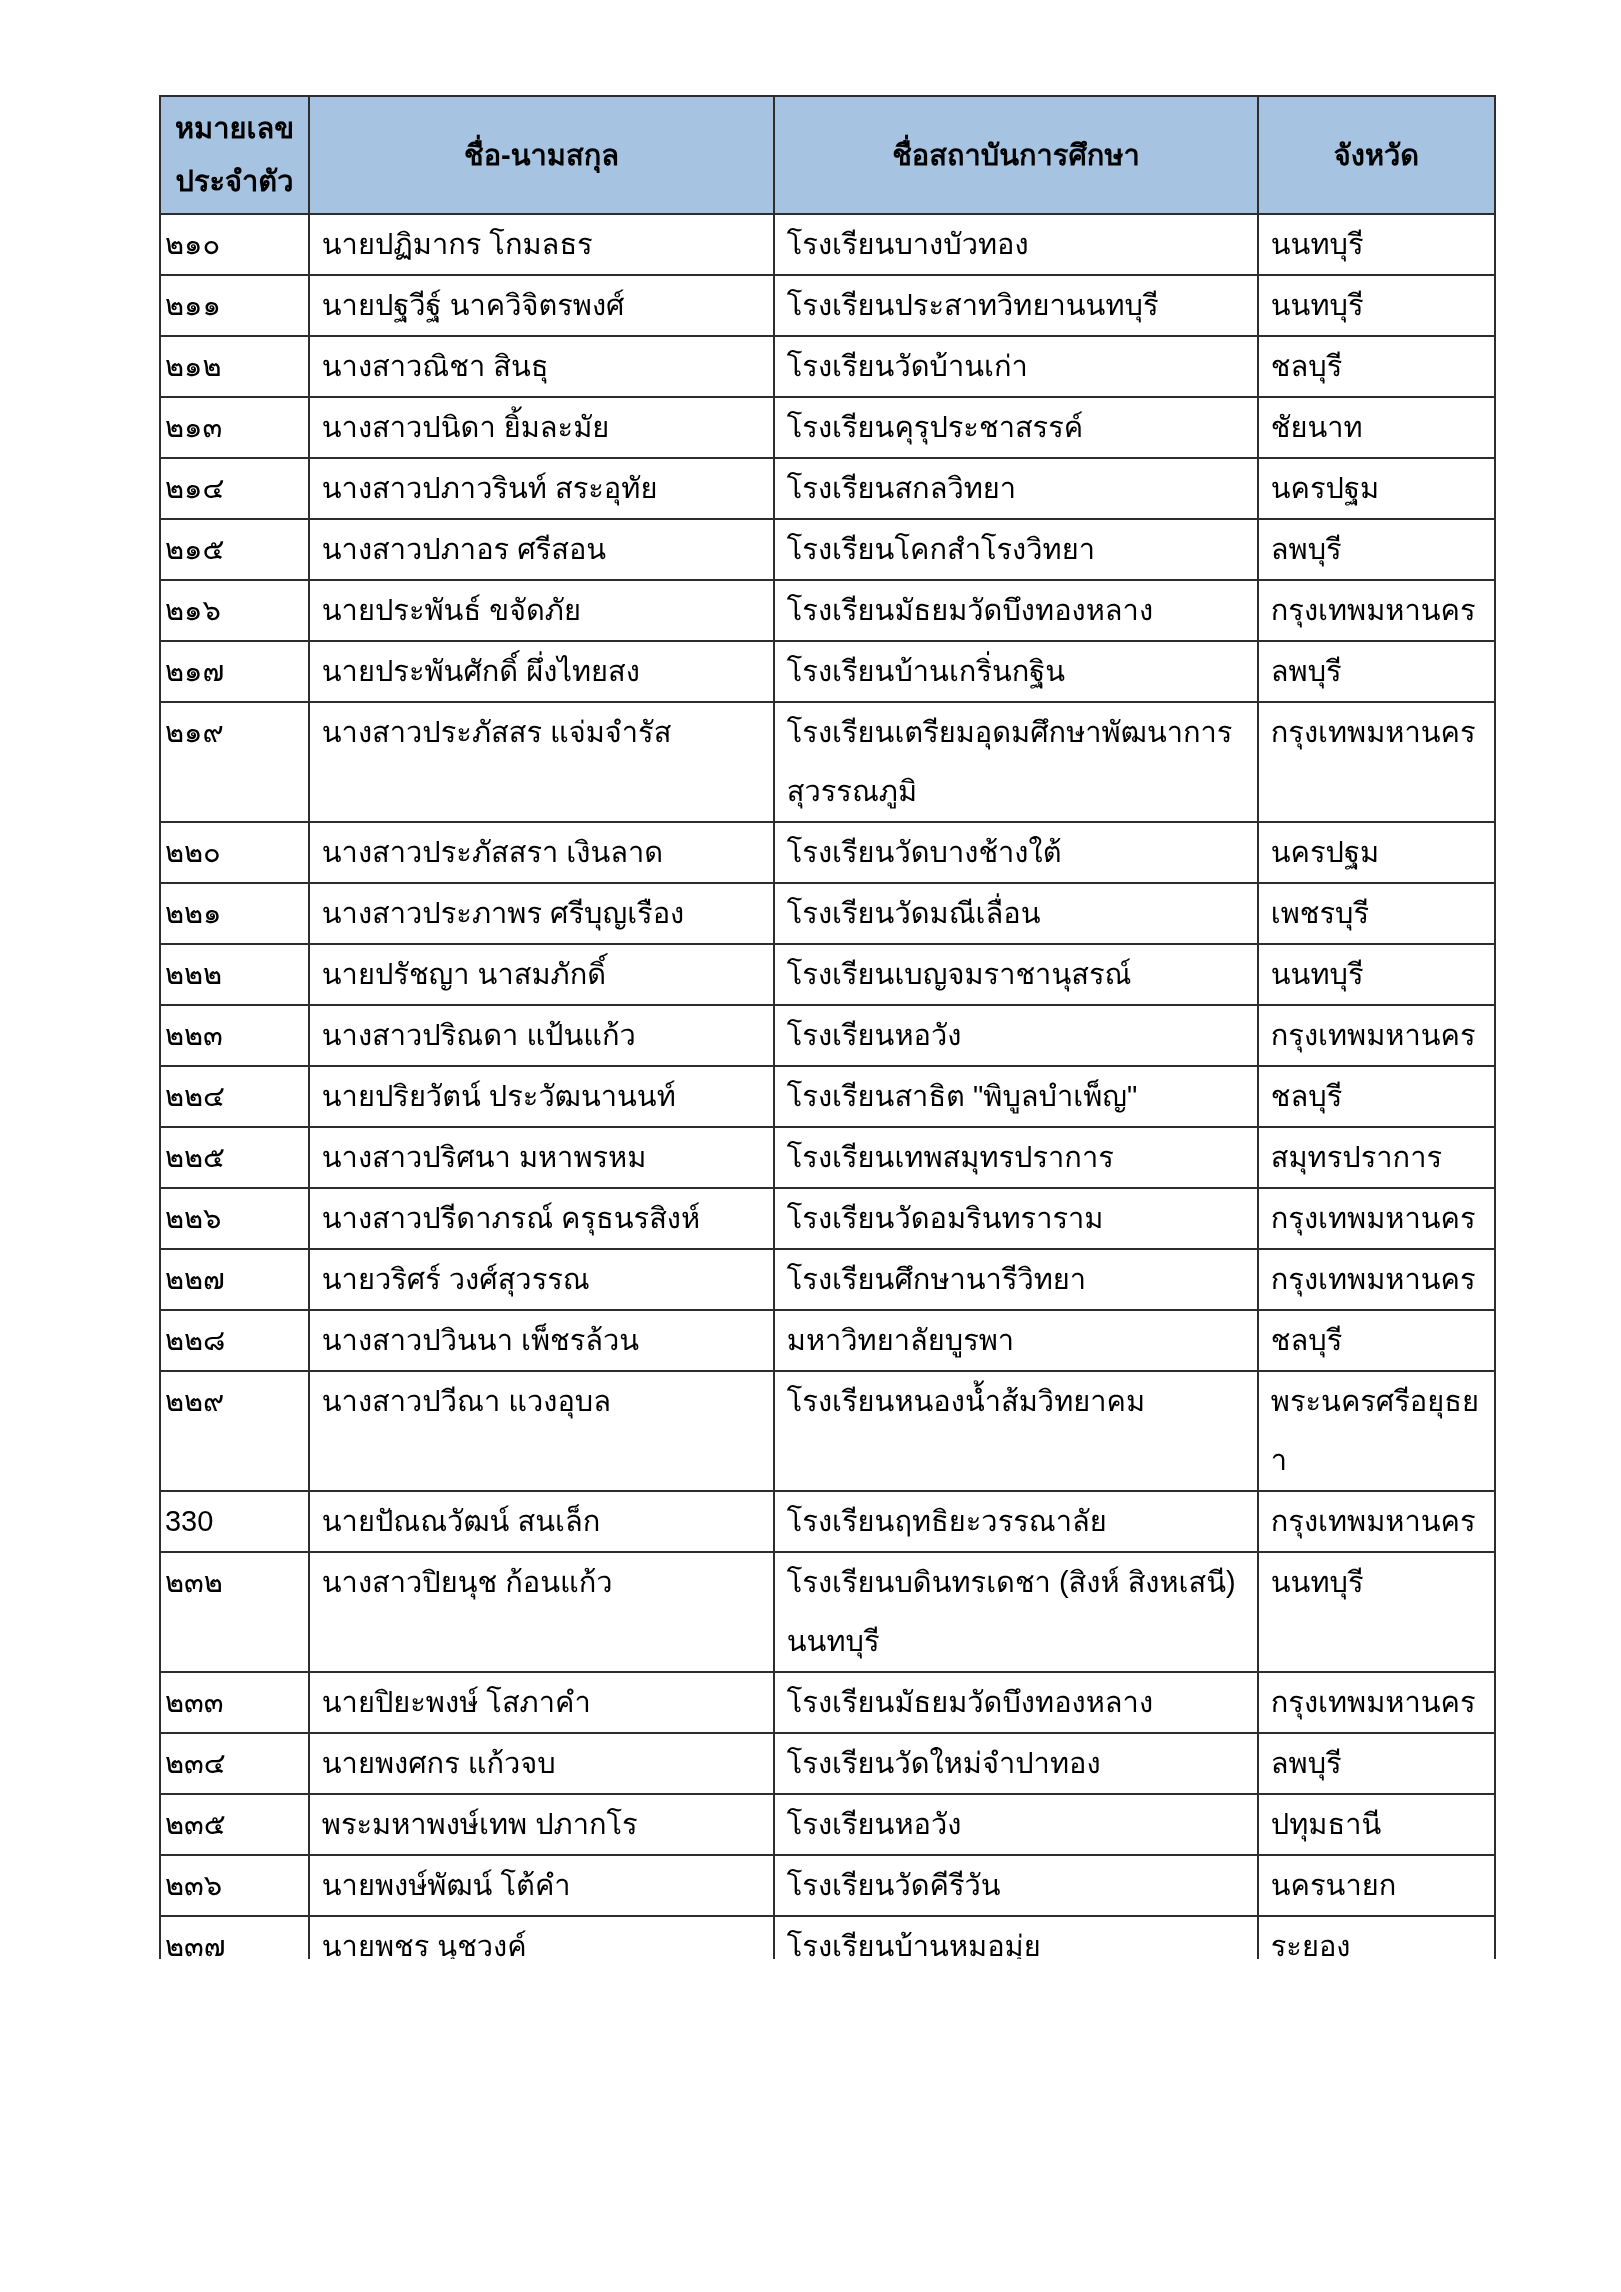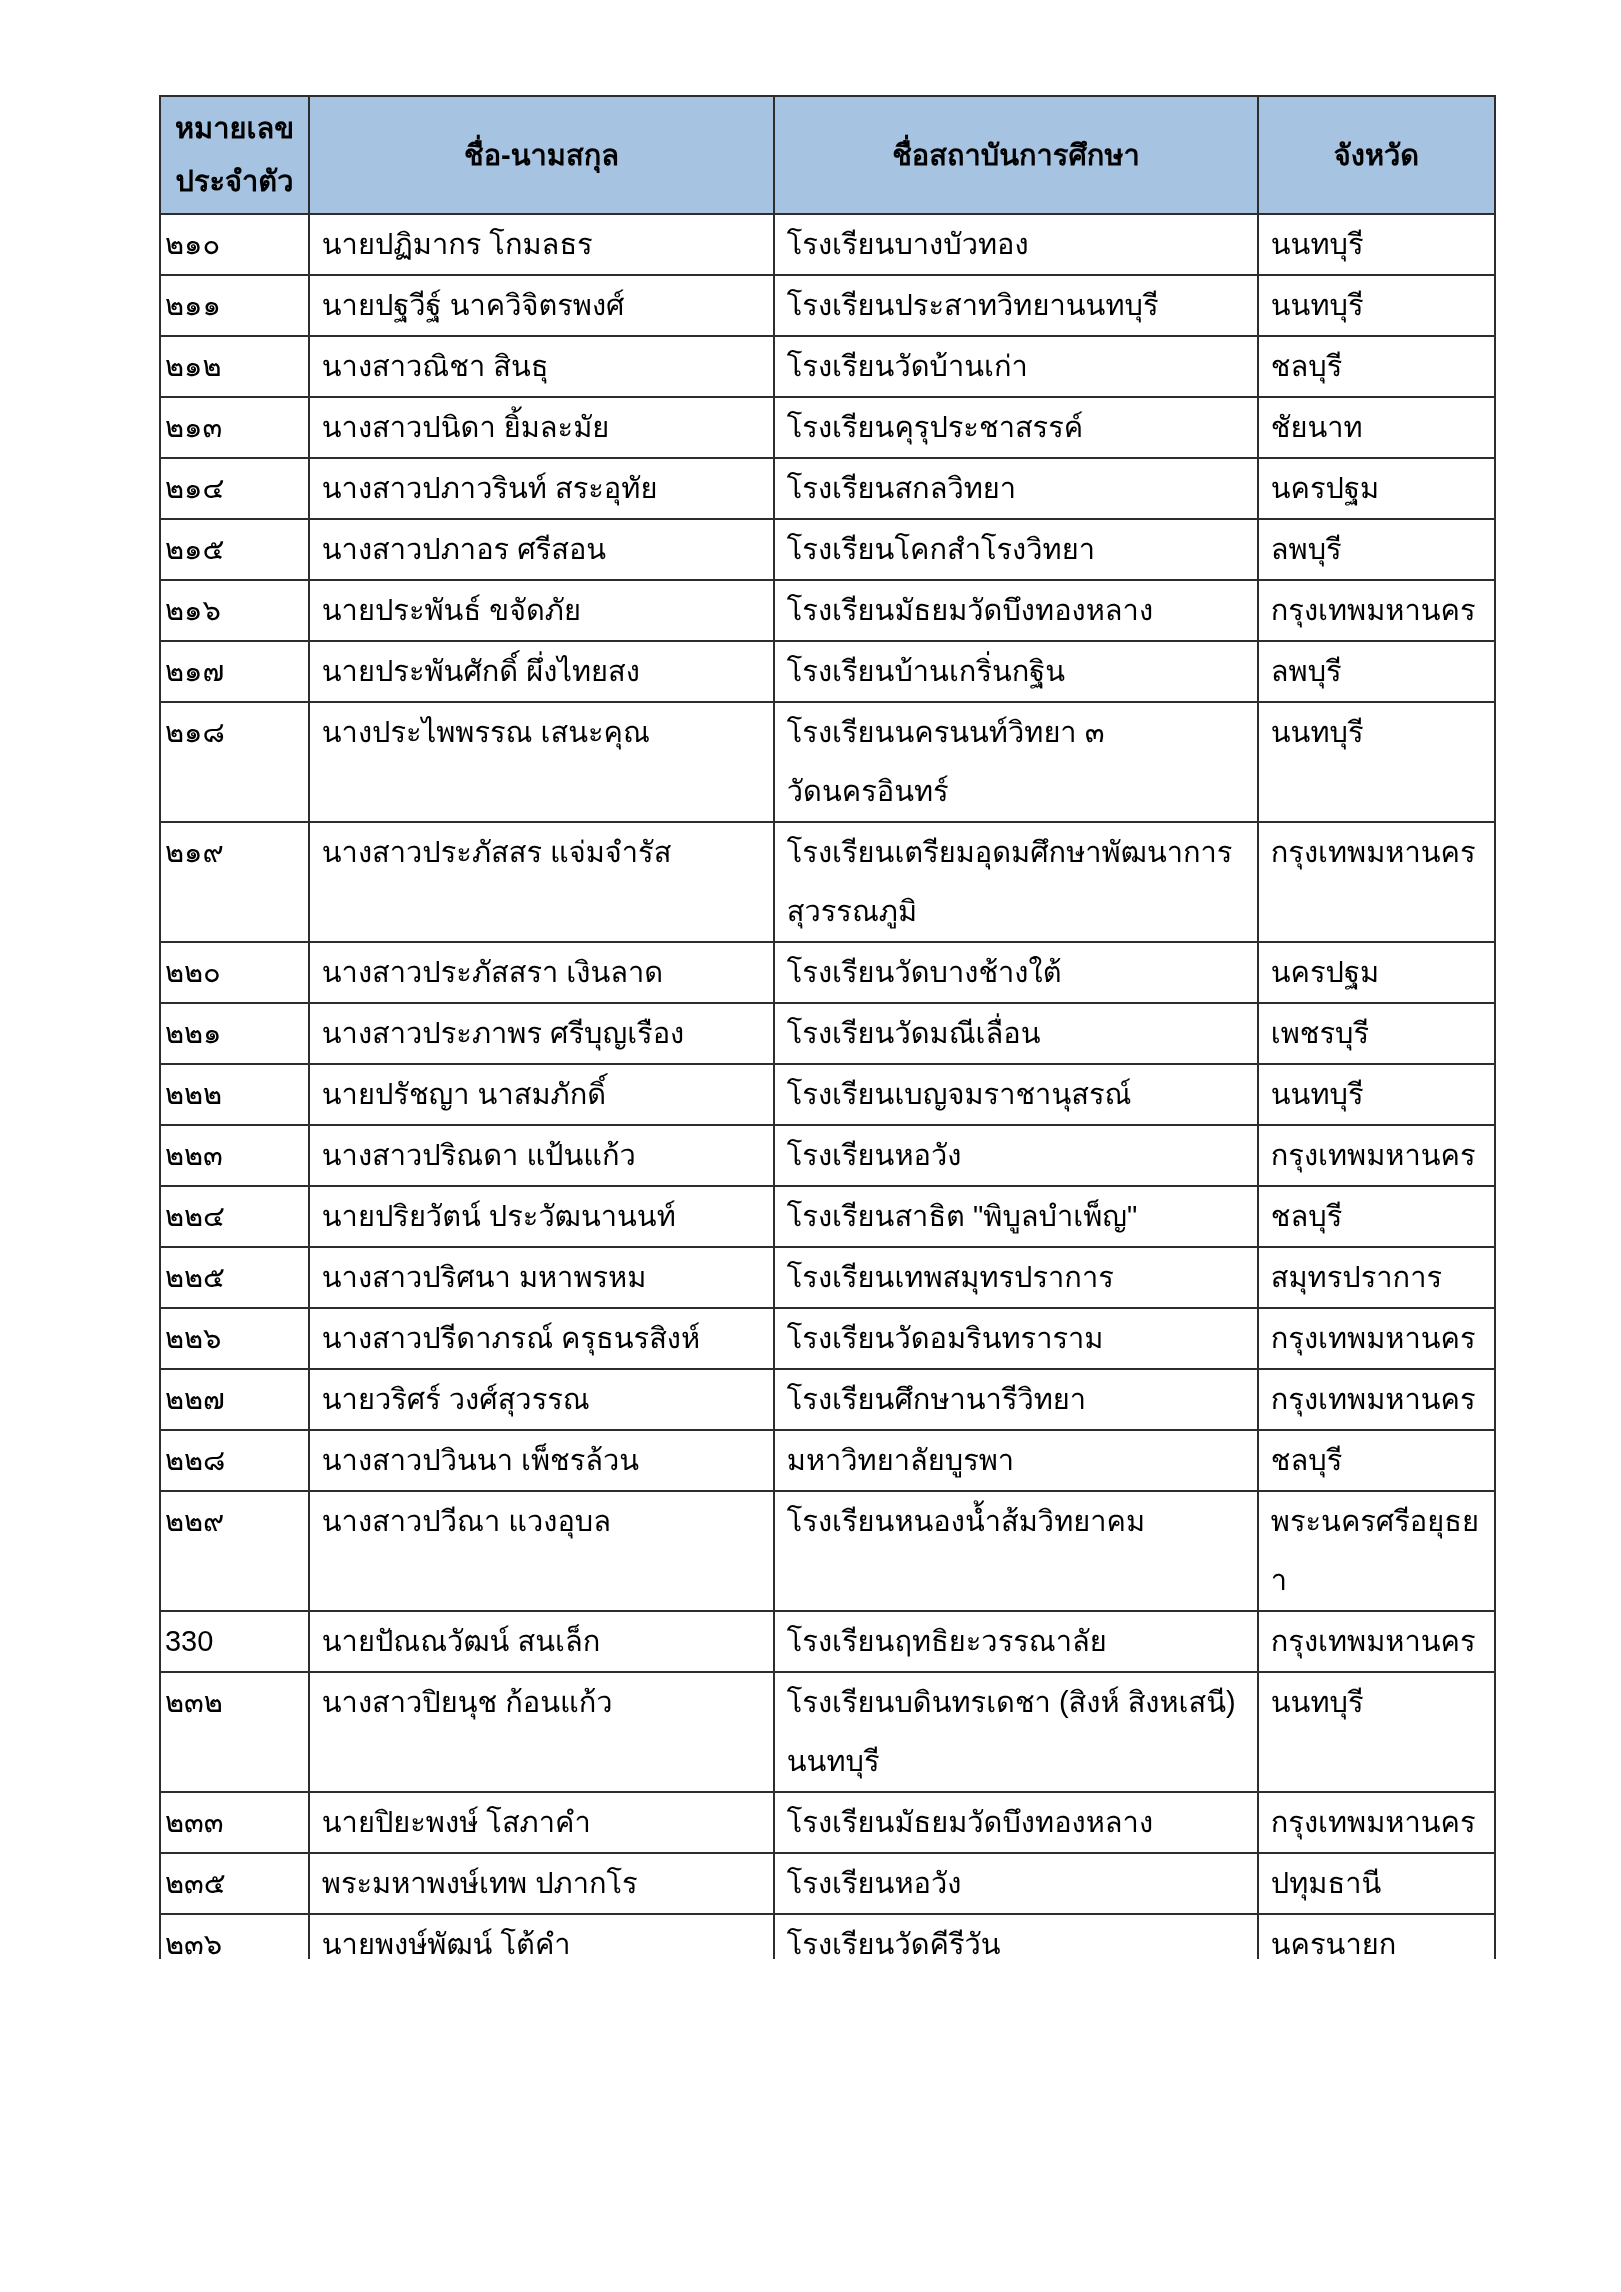--- a/index.html
+++ b/index.html
@@ -112,26 +112,20 @@
           <td class="inst-cell">โรงเรียนมัธยมวัดบึงทองหลาง</td>
           <td class="prov-cell">กรุงเทพมหานคร</td>
         </tr>
         <tr>
           <td class="id-cell">๒๑๗</td>
           <td class="name-cell">นายประพันศักดิ์  ผึ่งไทยสง</td>
           <td class="inst-cell">โรงเรียนบ้านเกริ่นกฐิน</td>
           <td class="prov-cell">ลพบุรี</td>
         </tr>
         <tr>
-          <td class="id-cell">๒๑๘</td>
-          <td class="name-cell">นางประไพพรรณ  เสนะคุณ</td>
-          <td class="inst-cell">โรงเรียนนครนนท์วิทยา ๓ วัดนครอินทร์</td>
-          <td class="prov-cell">นนทบุรี</td>
-        </tr>
-        <tr>
           <td class="id-cell">๒๑๙</td>
           <td class="name-cell">นางสาวประภัสสร แจ่มจำรัส</td>
           <td class="inst-cell">โรงเรียนเตรียมอุดมศึกษาพัฒนาการ สุวรรณภูมิ</td>
           <td class="prov-cell">กรุงเทพมหานคร</td>
         </tr>
         <tr>
           <td class="id-cell">๒๒๐</td>
           <td class="name-cell">นางสาวประภัสสรา เงินลาด</td>
           <td class="inst-cell">โรงเรียนวัดบางช้างใต้</td>
           <td class="prov-cell">นครปฐม</td>
@@ -202,20 +196,26 @@
           <td class="inst-cell">โรงเรียนบดินทรเดชา (สิงห์ สิงหเสนี) นนทบุรี</td>
           <td class="prov-cell">นนทบุรี</td>
         </tr>
         <tr>
           <td class="id-cell">๒๓๓</td>
           <td class="name-cell">นายปิยะพงษ์ โสภาคำ</td>
           <td class="inst-cell">โรงเรียนมัธยมวัดบึงทองหลาง</td>
           <td class="prov-cell">กรุงเทพมหานคร</td>
         </tr>
         <tr>
+          <td class="id-cell">๒๓๔</td>
+          <td class="name-cell">นายพงศกร แก้วจบ</td>
+          <td class="inst-cell">โรงเรียนวัดใหม่จำปาทอง</td>
+          <td class="prov-cell">ลพบุรี</td>
+        </tr>
+        <tr>
           <td class="id-cell">๒๓๕</td>
           <td class="name-cell">พระมหาพงษ์เทพ ปภากโร</td>
           <td class="inst-cell">โรงเรียนหอวัง</td>
           <td class="prov-cell">ปทุมธานี</td>
         </tr>
         <tr>
           <td class="id-cell">๒๓๖</td>
           <td class="name-cell">นายพงษ์พัฒน์  โต้คำ</td>
           <td class="inst-cell">โรงเรียนวัดคีรีวัน</td>
           <td class="prov-cell">นครนายก</td>

